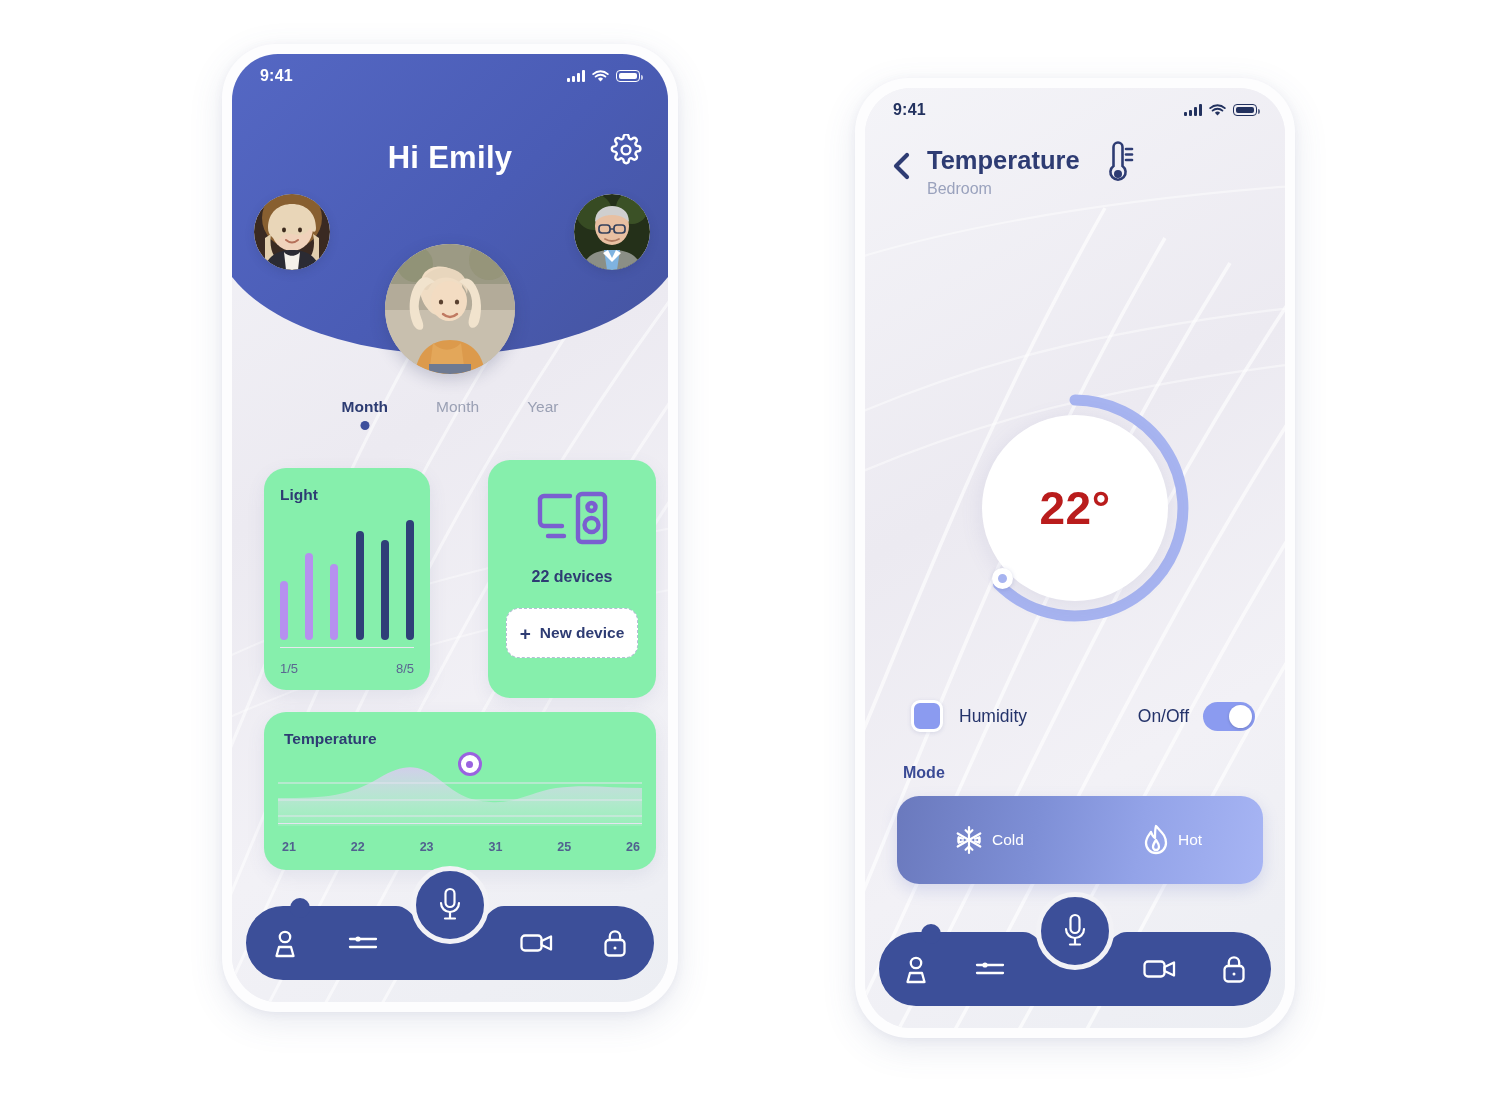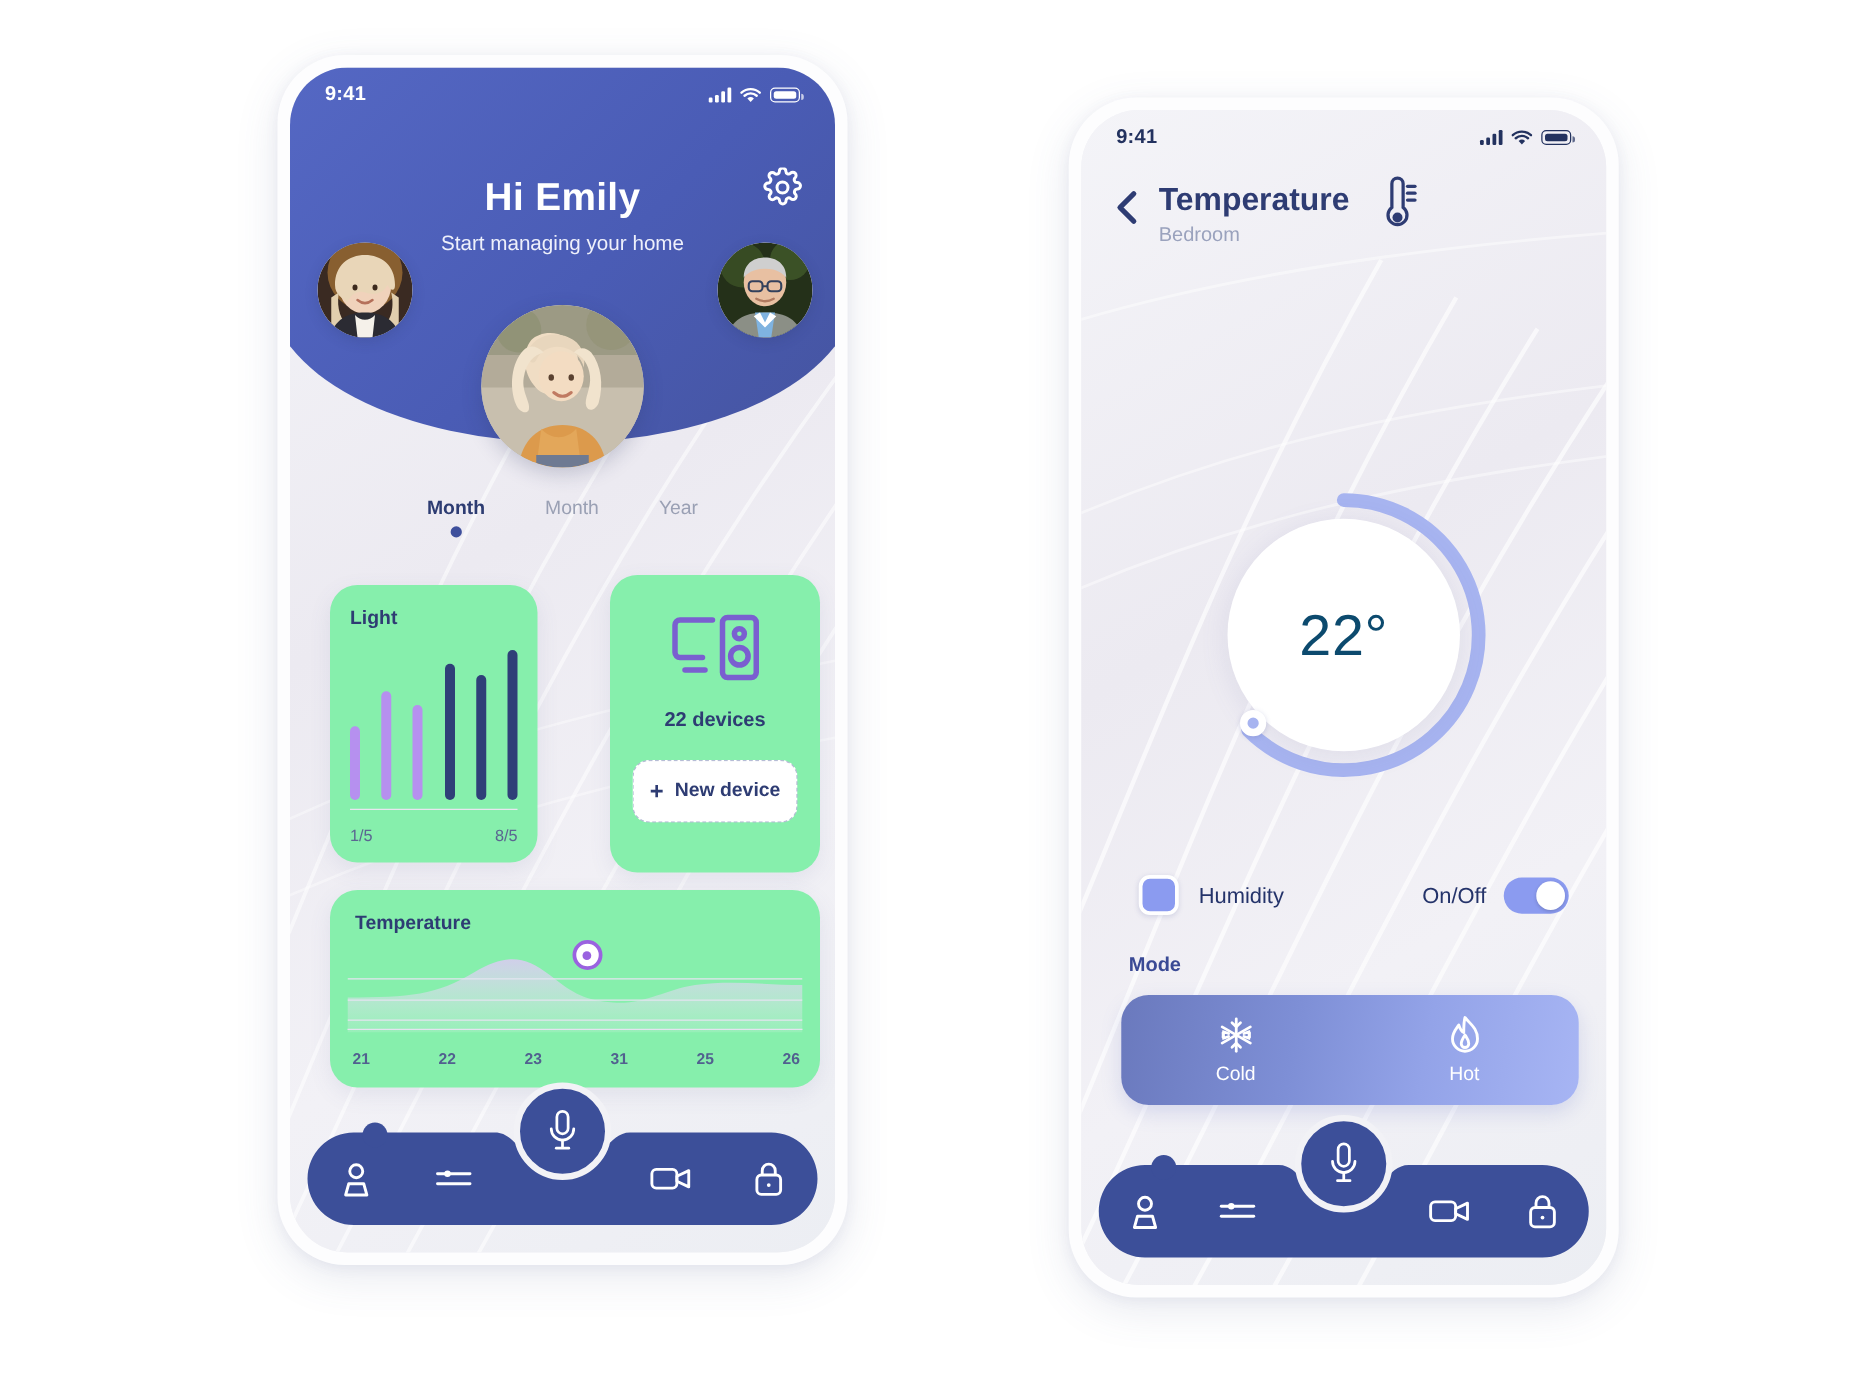--- a/index.html
+++ b/index.html
@@ -144,39 +144,39 @@
   .seg-item { flex:1; height:100%; display:flex; align-items:center; justify-content:center;
               font-size:16.5px; font-weight:600; color:#eef0fb; border-radius:24px; cursor:pointer; }
   .seg-item.active { background:#fff; color:#2e3c73; box-shadow:0 2px 6px rgba(20,30,80,.15); }
 
   .dial { position:absolute; left:50%; transform:translateX(-50%); top:300px;
           width:240px; height:240px; z-index:6; }
   .dial svg { position:absolute; inset:0; width:240px; height:240px; }
   .dial-inner { position:absolute; left:27px; top:27px; width:186px; height:186px;
      border-radius:50%; background:#fff; box-shadow:0 4px 22px rgba(110,110,170,.13);
      display:flex; align-items:center; justify-content:center; }
-  .dial-val { font-size:46px; font-weight:400; color:#0c4a6e; letter-spacing:.5px; }
+  .dial-val { font-size:46px; font-weight:700; color:#b91c1c; letter-spacing:.5px; }
 
   .ctrl-row { position:absolute; left:46px; right:30px; top:608px; height:40px; z-index:6;
               display:flex; align-items:center; }
   .chk { width:32px; height:32px; border-radius:9px; background:#8b9bf0;
          border:3px solid #fff; box-shadow:0 1px 4px rgba(90,100,160,.18); cursor:pointer; }
   .chk-label { margin-left:16px; font-size:17.5px; color:#24336a; font-weight:500; }
   .onoff-label { margin-left:auto; font-size:17.5px; color:#24336a; font-weight:500; }
   .toggle { margin-left:14px; width:52px; height:29px; border-radius:15px; background:#8b9bf0;
             position:relative; cursor:pointer; }
   .toggle::after { content:""; position:absolute; right:3px; top:3px; width:23px; height:23px;
                    border-radius:50%; background:#fff; box-shadow:0 1px 3px rgba(0,0,0,.18); }
 
   .mode-label { position:absolute; left:38px; top:676px; font-size:16px; font-weight:700;
                 color:#3a4a95; z-index:6; }
   .mode-bar { position:absolute; left:32px; right:22px; top:708px; height:88px; border-radius:22px;
      background:linear-gradient(100deg,#6a79bd 0%,#7e8fd6 38%,#93a3e8 66%,#a7b5f4 100%);
      display:flex; z-index:6; box-shadow:0 6px 16px rgba(110,125,200,.22); }
-  .mode-item { flex:1; display:flex; flex-direction:column; align-items:center; justify-content:center;
+  .mode-item { flex:1; display:flex; flex-direction:row; align-items:center; justify-content:center;
                gap:7px; color:#fff; cursor:pointer; }
   .mode-item span { font-size:15.5px; font-weight:500; }
 </style>
 </head>
 <body>
 
 <div class="stage">
 
   <div class="phone" id="phone1">
     <div class="phone-screen">
@@ -212,21 +212,20 @@
           <svg width="17" height="13" viewBox="0 0 17 13">
             <path d="M8.5 11.6 L5.9 8.7a3.9 3.9 0 0 1 5.2 0Z" fill="currentColor"></path>
             <path d="M3.6 6.6a7.3 7.3 0 0 1 9.8 0" stroke="currentColor" stroke-width="1.9" fill="none" stroke-linecap="round"></path>
             <path d="M1.2 4.1a10.8 10.8 0 0 1 14.6 0" stroke="currentColor" stroke-width="1.9" fill="none" stroke-linecap="round"></path>
           </svg>
           <span class="batt"></span>
         </div>
       </div>
 
       <div class="hero-title">Hi Emily</div>
-      <div class="hero-sub">Start managing your home</div>
 
       <div class="gear-btn">
         <svg viewBox="0 0 24 24" width="32" height="32" fill="none" stroke="#ffffff" stroke-width="1.8">
           <circle cx="12" cy="12" r="3.3"></circle>
           <path d="M19.3 14.1a1.6 1.6 0 0 0 .32 1.77l.06.06a1.95 1.95 0 1 1-2.76 2.76l-.06-.06a1.6 1.6 0 0 0-1.77-.32 1.6 1.6 0 0 0-.97 1.47v.17a1.95 1.95 0 0 1-3.9 0v-.09a1.6 1.6 0 0 0-1.05-1.47 1.6 1.6 0 0 0-1.77.32l-.06.06a1.95 1.95 0 1 1-2.76-2.76l.06-.06a1.6 1.6 0 0 0 .32-1.77 1.6 1.6 0 0 0-1.47-.97h-.17a1.95 1.95 0 1 1 0-3.9h.09A1.6 1.6 0 0 0 4.86 8.1a1.6 1.6 0 0 0-.32-1.77l-.06-.06a1.95 1.95 0 1 1 2.76-2.76l.06.06a1.6 1.6 0 0 0 1.77.32h.08A1.6 1.6 0 0 0 10.12 2.4v-.17a1.95 1.95 0 0 1 3.9 0v.09a1.6 1.6 0 0 0 .97 1.47 1.6 1.6 0 0 0 1.77-.32l.06-.06a1.95 1.95 0 1 1 2.76 2.76l-.06.06a1.6 1.6 0 0 0-.32 1.77v.08a1.6 1.6 0 0 0 1.47.97h.17a1.95 1.95 0 0 1 0 3.9h-.09a1.6 1.6 0 0 0-1.45.97Z"></path>
         </svg>
       </div>
 
       <div class="avatar" id="av-left">
         <svg viewBox="0 0 76 76">

